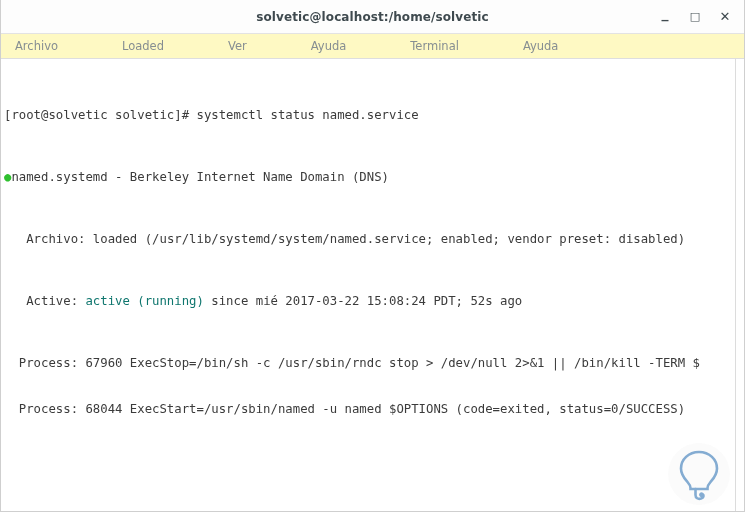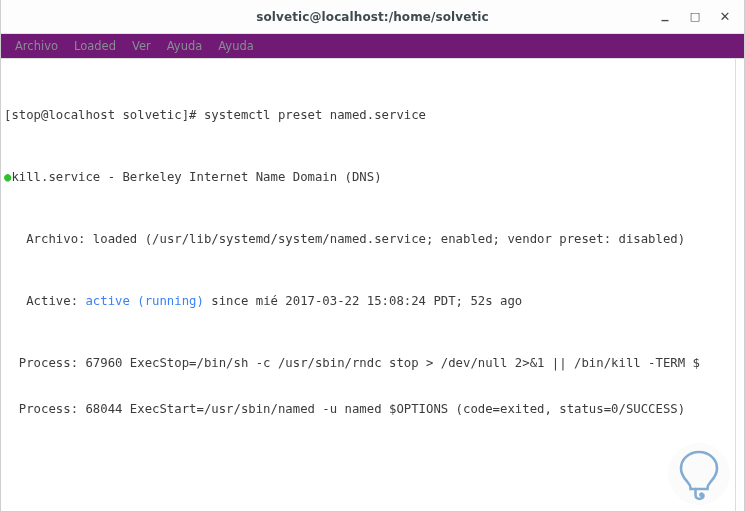--- a/index.html
+++ b/index.html
@@ -67,26 +67,27 @@
     user-select: none;
   }
   .wc-min { font-size: 14px; padding-bottom: 7px; }
   .wc-max { font-size: 11px; }
   .wc-close { font-size: 13px; }
 
   
   .menubar {
     height: 25px;
     min-height: 25px;
-    background: #701a75;
+    background: #fef9c3;
     border-bottom: 1px solid #dedede;
     display: flex;
     align-items: center;
     padding-left: 6px;
     box-sizing: border-box;
+    gap: 48px;
   }
   .menu-item {
     font-family: "DejaVu Sans", sans-serif;
     font-size: 11.5px;
     color: #868e92;
     padding: 0 8px;
     line-height: 24px;
     white-space: nowrap;
     user-select: none;
   }
@@ -106,21 +107,21 @@
     line-height: 15.45px;
     color: #3b3b3b;
     white-space: pre;
     letter-spacing: 0px;
     padding-left: 2px;
   }
   .term-line {
     height: 15.45px;
     white-space: pre;
   }
-  .green { color: #3b82f6; }
+  .green { color: #0f766e; }
   .dot {
     color: #2fc02f;
     font-weight: bold;
   }
 
   
   .term-right-edge {
     position: absolute;
     top: 0;
     right: 8px;
@@ -159,30 +160,31 @@
       <div class="wc-btn wc-max">□</div>
       <div class="wc-btn wc-close">✕</div>
     </div>
   </div>
 
   <div class="menubar">
     <div class="menu-item">Archivo</div>
     <div class="menu-item">Loaded</div>
     <div class="menu-item">Ver</div>
     <div class="menu-item">Ayuda</div>
+    <div class="menu-item">Terminal</div>
     <div class="menu-item">Ayuda</div>
   </div>
 
   <div class="terminal">
     <div class="term-right-edge"></div>
     <div class="term-screen">
 
-      <div class="term-line"><span>[stop@localhost solvetic]# </span><span>systemctl preset named.service</span></div>
-
-      <div class="term-line"><span class="dot">●</span><span>kill.service - Berkeley Internet Name Domain (DNS)</span></div>
+      <div class="term-line"><span>[root@solvetic solvetic]# </span><span>systemctl status named.service</span></div>
+
+      <div class="term-line"><span class="dot">●</span><span>named.systemd - Berkeley Internet Name Domain (DNS)</span></div>
 
       <div class="term-line"><span>   Archivo: </span><span>loaded (/usr/lib/systemd/system/named.service; enabled; vendor preset: disabled)</span></div>
 
       <div class="term-line"><span>   Active: </span><span class="green">active (running)</span><span> since mié 2017-03-22 15:08:24 PDT; 52s ago</span></div>
 
       <div class="term-line">  Process: 67960 ExecStop=/bin/sh -c /usr/sbin/rndc stop &gt; /dev/null 2&gt;&amp;1 || /bin/kill -TERM $</div>
       <div class="term-line">  Process: 68044 ExecStart=/usr/sbin/named -u named $OPTIONS (code=exited, status=0/SUCCESS)</div>
       
       
       

